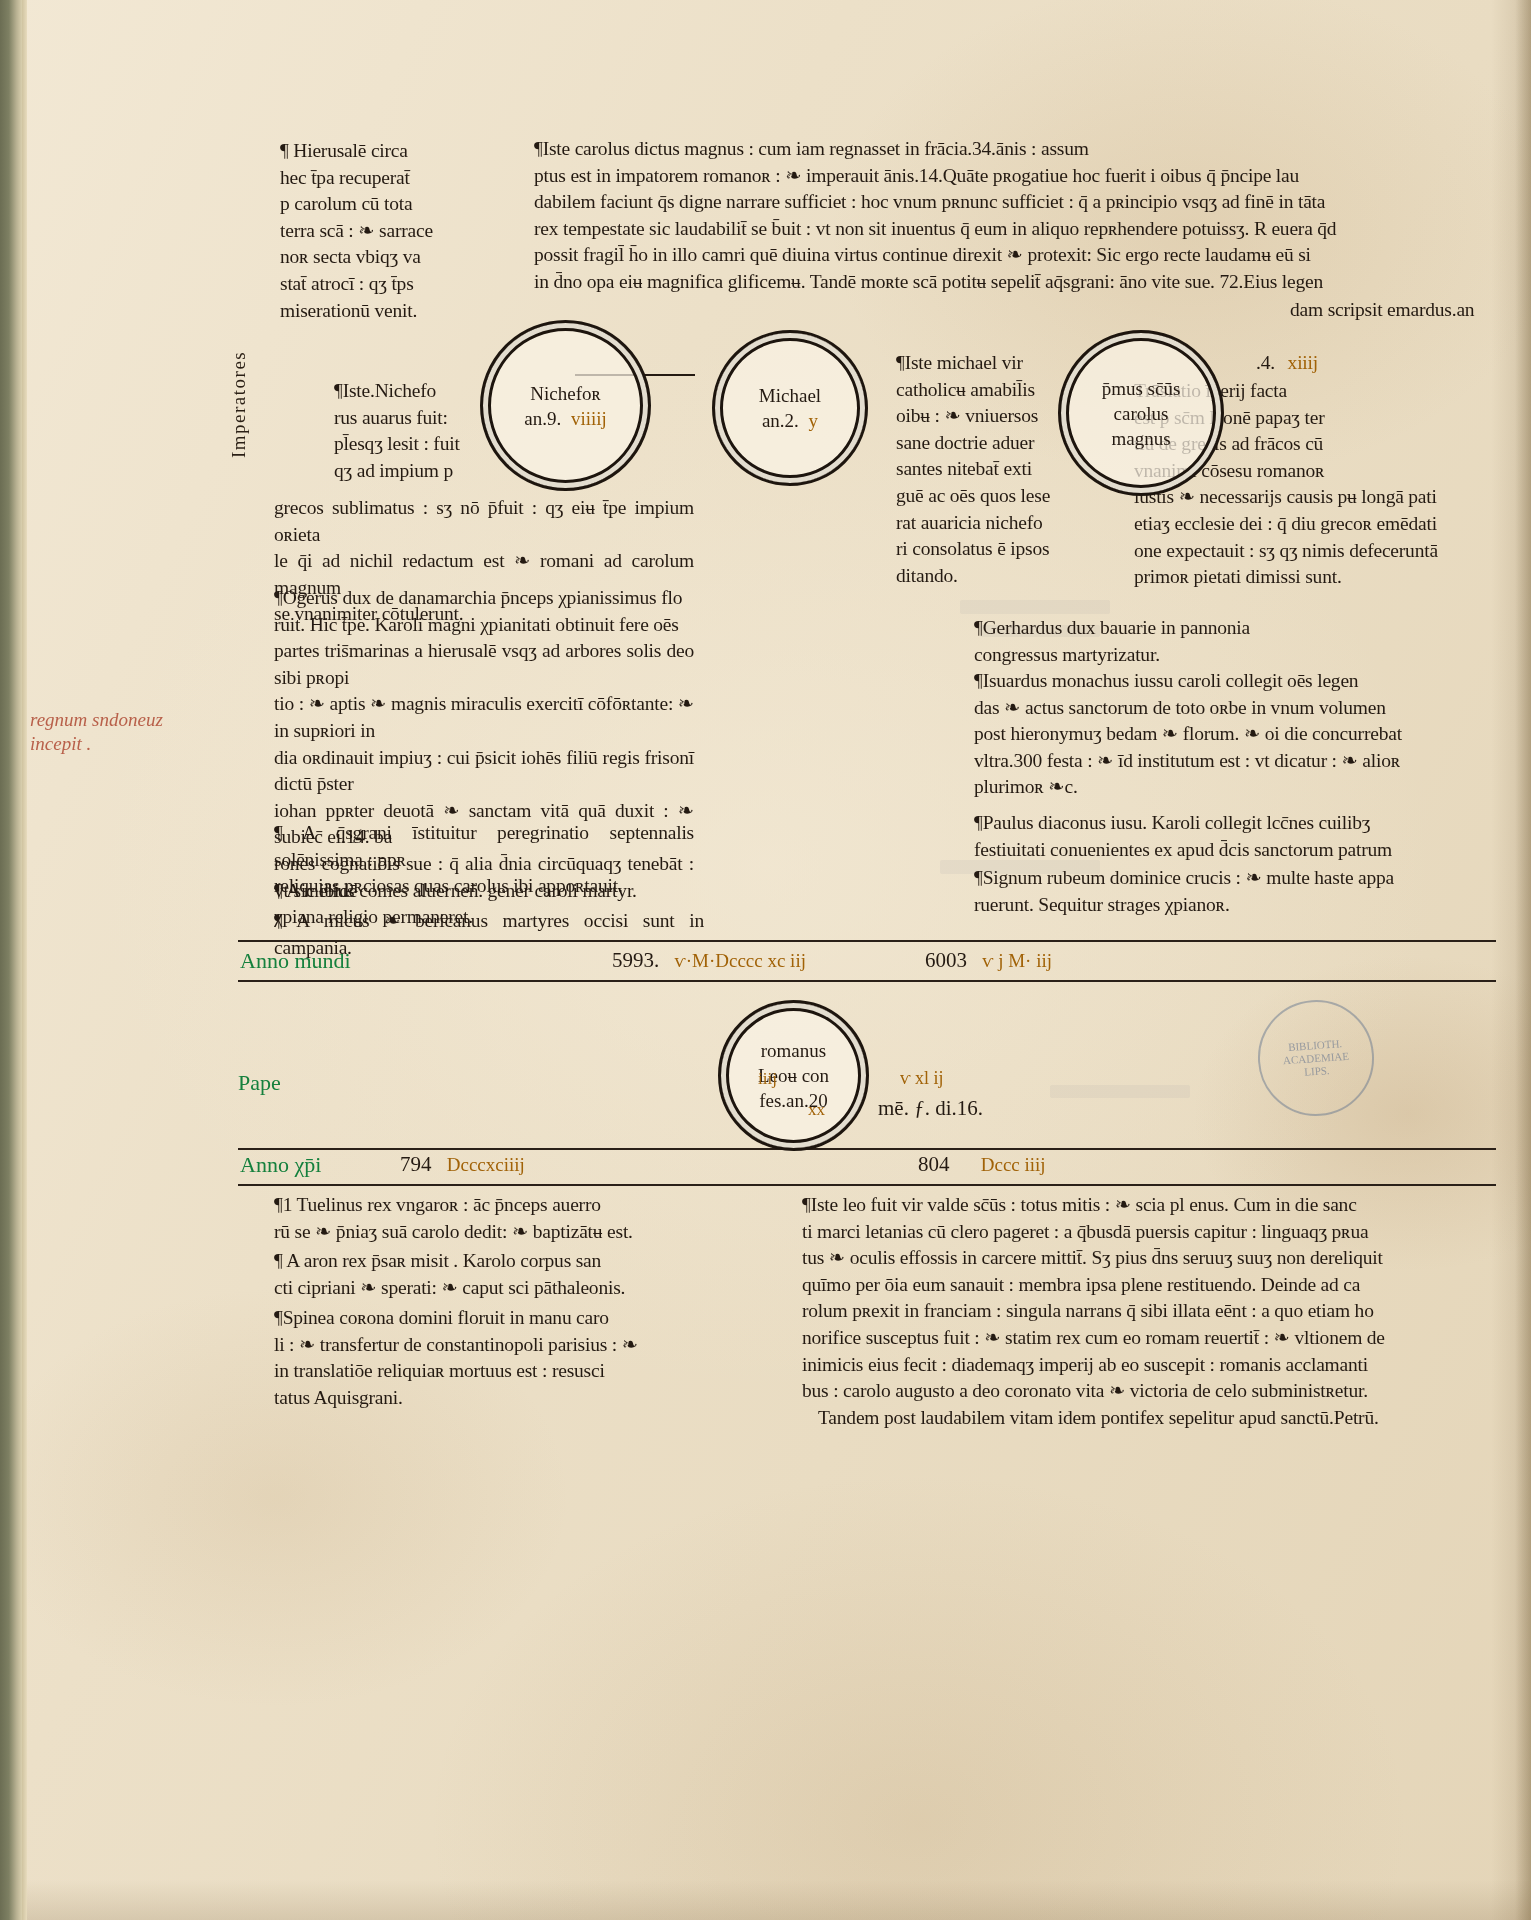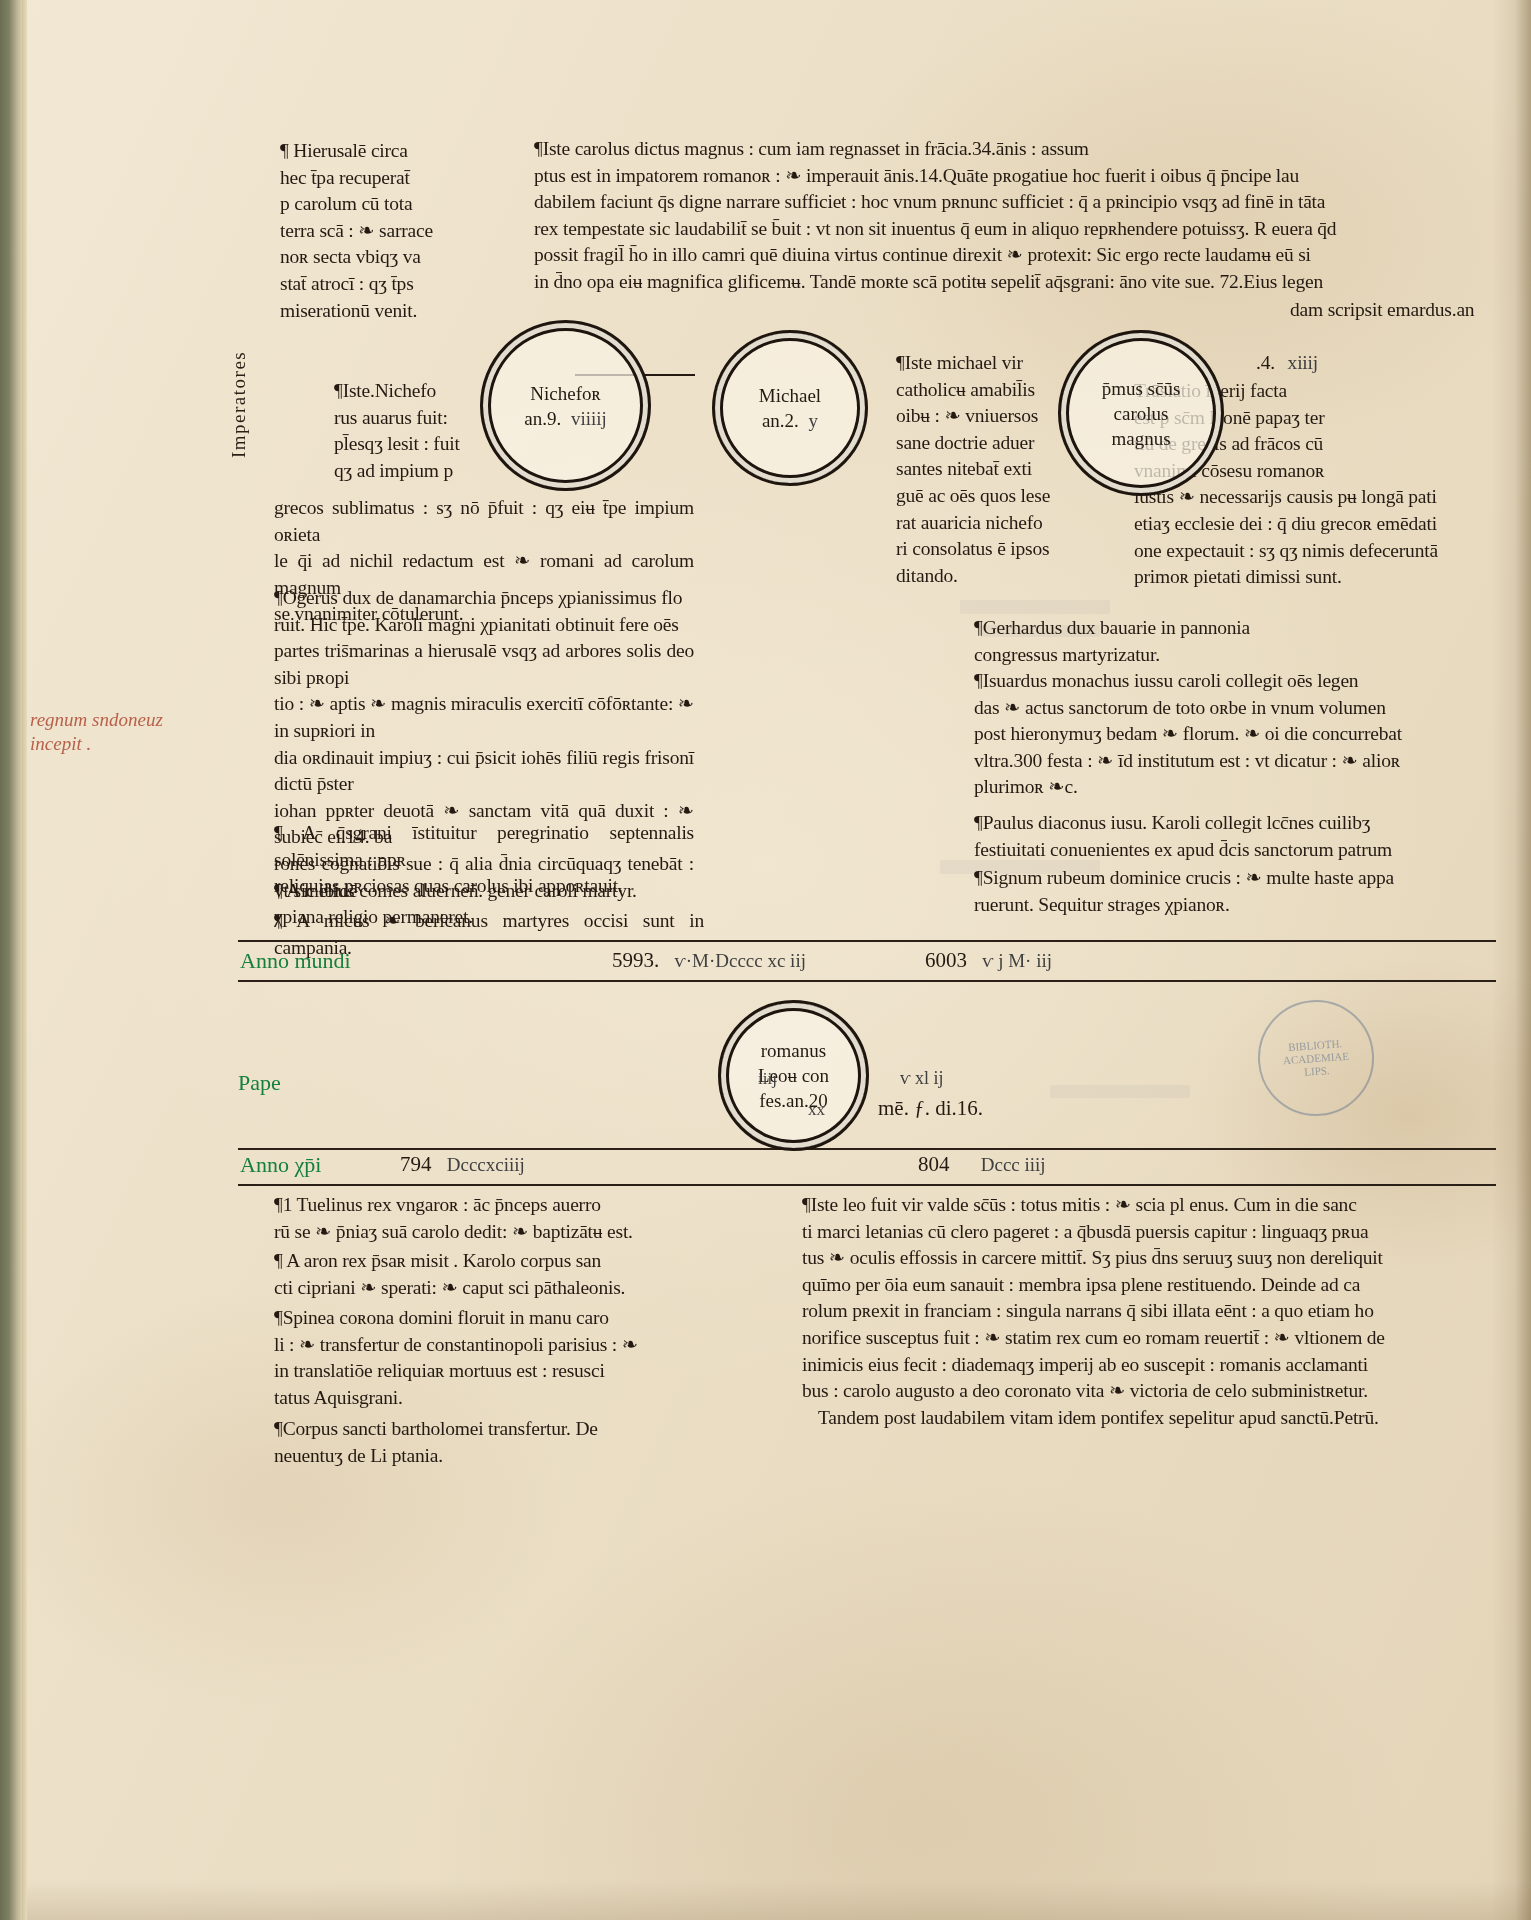--- a/index.html
+++ b/index.html
@@ -79,21 +79,21 @@
     line-height: 26.6px;
     letter-spacing: -0.2px;
     text-align: justify;
     z-index: 2;
     margin-left: 34px;
   }
   .txt p { margin: 0; }
 
   
   .red {
-    color: #404040;
+    color: #a16207;
     font-family: "Liberation Serif", serif;
   }
   .rubric-note {
     position: absolute;
     color: #b8604a;
     font-size: 19px;
     line-height: 24px;
     font-style: italic;
     z-index: 3;
   }
@@ -360,22 +360,20 @@
 rū se ❧ p̄niaʒ suā carolo dedit: ❧ baptizātʉ est.</div>
 
   <div class="txt" style="left:240px; top:1248px; width:430px; white-space:pre-line;">¶ A aron rex p̄saʀ misit . Karolo corpus san
 cti cipriani ❧ sperati: ❧ caput sci pāthaleonis.</div>
 
   <div class="txt" style="left:240px; top:1305px; width:430px; white-space:pre-line;">¶Spinea coʀona domini floruit in manu caro
 li : ❧ transfertur de constantinopoli parisius : ❧
 in translatiōe reliquiaʀ mortuus est : resusci
 tatus Aquisgrani.</div>
 
-  <div class="txt" style="left:240px; top:1416px; width:430px; white-space:pre-line;">¶Corpus sancti bartholomei transfertur. De
-neuentuʒ de Li ptania.</div>
 
   <div class="txt" style="left:768px; top:1192px; width:735px; text-align:left;">
     <p>¶Iste leo fuit vir valde sc̄ūs : totus mitis : ❧ scia pl enus. Cum in die sanc</p>
     <p>ti marci letanias cū clero pageret : a q̄busdā puersis capitur : linguaqʒ pʀua</p>
     <p>tus ❧ oculis effossis in carcere mittit̄. Sʒ pius d̄ns seruuʒ suuʒ non dereliquit</p>
     <p>quīmo per ōia eum sanauit : membra ipsa plene restituendo. Deinde ad ca</p>
     <p>rolum pʀexit in franciam : singula narrans q̄ sibi illata eēnt : a quo etiam ho</p>
     <p>norifice susceptus fuit : ❧ statim rex cum eo romam reuertit̄ : ❧ vltionem de</p>
     <p>inimicis eius fecit : diademaqʒ imperij ab eo suscepit : romanis acclamanti</p>
     <p>bus : carolo augusto a deo coronato vita ❧ victoria de celo subministʀetur.</p>

